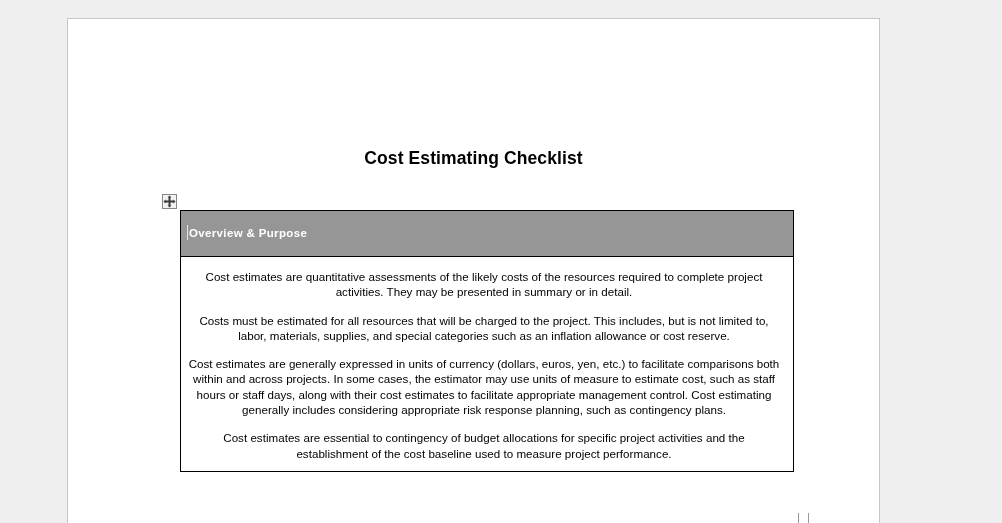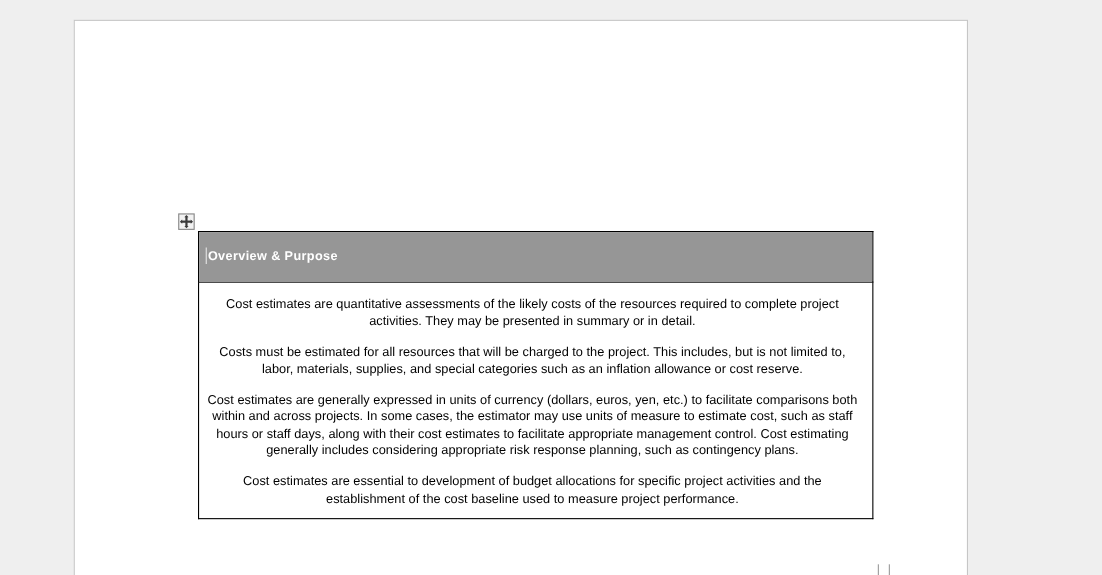--- a/index.html
+++ b/index.html
@@ -123,35 +123,36 @@
   }
   .body-cell p:last-child {
     margin-bottom: 0;
   }
 </style>
 </head>
 <body>
 
 <div id="page">
 
+  <h1 id="doc-title">Cost Estimating Checklist</h1>
 
   <table id="checklist-table">
     <tbody>
       <tr>
         <td class="section-header-cell">
           <span class="section-header-caret"></span>
           <span class="section-header-label">Overview &amp; Purpose</span>
         </td>
       </tr>
       <tr>
         <td class="body-cell">
           <p>Cost estimates are quantitative assessments of the likely costs of the resources required to complete project activities. They may be presented in summary or in detail.</p>
           <p>Costs must be estimated for all resources that will be charged to the project. This includes, but is not limited to, labor, materials, supplies, and special categories such as an inflation allowance or cost reserve.</p>
           <p>Cost estimates are generally expressed in units of currency (dollars, euros, yen, etc.) to facilitate comparisons both within and across projects. In some cases, the estimator may use units of measure to estimate cost, such as staff hours or staff days, along with their cost estimates to facilitate appropriate management control. Cost estimating generally includes considering appropriate risk response planning, such as contingency plans.</p>
-          <p>Cost estimates are essential to development of budget allocations for specific project activities and the establishment of the cost baseline used to measure project performance.</p>
+          <p>Cost estimates are essential to contingency of budget allocations for specific project activities and the establishment of the cost baseline used to measure project performance.</p>
         </td>
       </tr>
     </tbody>
   </table>
 
 </div>
 
 <div id="table-move-handle">
   <svg width="13" height="13" viewBox="0 0 13 13" aria-hidden="true">
     <g fill="#3a3a3a">

